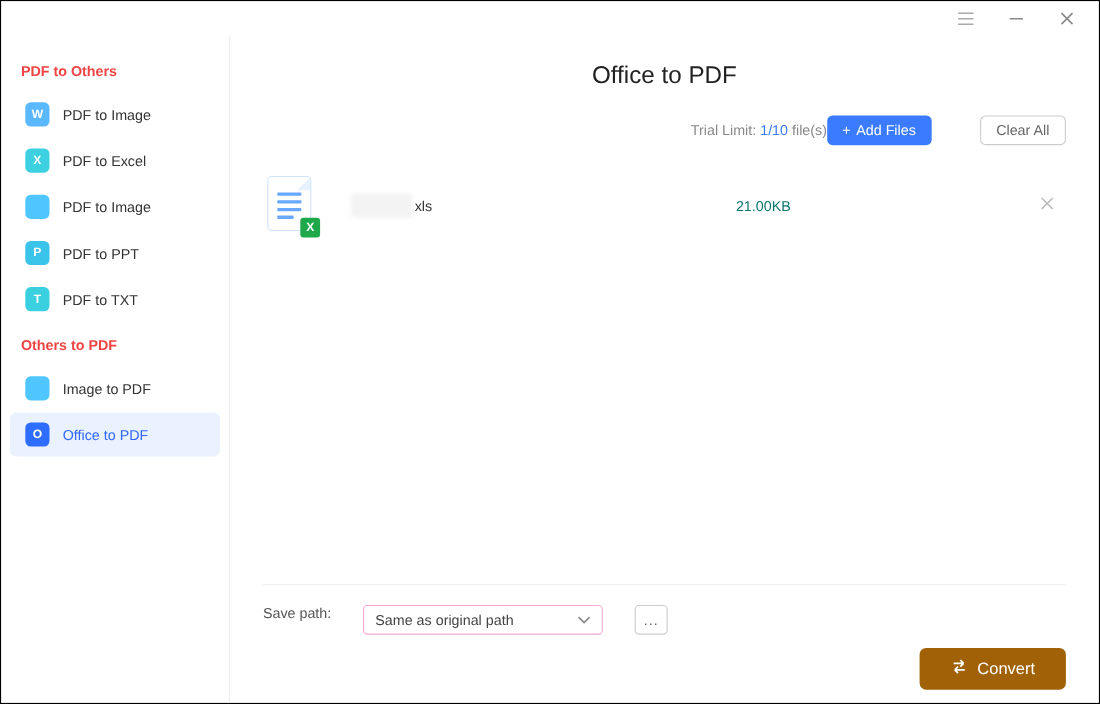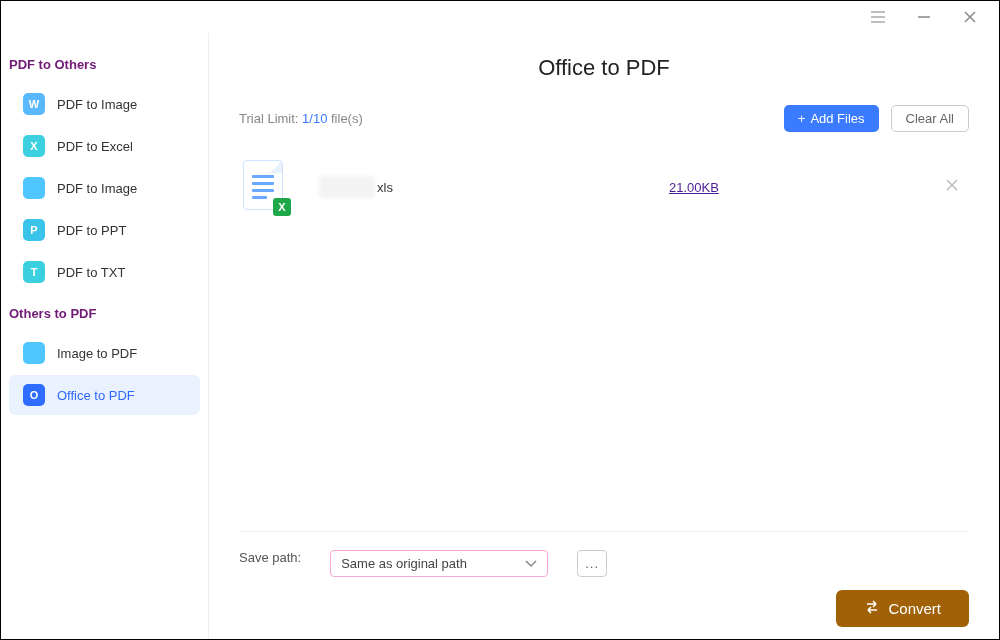--- a/index.html
+++ b/index.html
@@ -34,22 +34,22 @@
     height: calc(100% - 32px);
   }
   .sidebar {
     width: 208px;
     border-right: 1px solid #eee;
     padding: 12px 0;
   }
   .sidebar-heading {
     font-size: 13px;
     font-weight: 600;
-    color: #701a75;
-    padding: 12px 14px 10px 8px;
+    color: #ef4444;
+    padding: 12px 14px 10px 18px;
   }
   .sidebar-item {
     display: flex;
     align-items: center;
     gap: 12px;
     padding: 9px 14px;
     margin: 2px 8px;
     border-radius: 6px;
     cursor: pointer;
     font-size: 13px;
@@ -79,21 +79,21 @@
   .page-title {
     text-align: center;
     font-size: 22px;
     font-weight: 500;
     color: #222;
     margin-top: 22px;
   }
   .toolbar-row {
     display: flex;
     align-items: center;
-    justify-content: space-between;
+    justify-content: flex-end;
     margin-top: 24px;
   }
   .trial-limit {
     font-size: 13px;
     color: #888;
   }
   .trial-limit .count {
     color: #3a7bff;
   }
   .right-btns {
@@ -113,20 +113,21 @@
     gap: 5px;
   }
   .clear-all-btn {
     background: #fff;
     color: #666;
     border: 1px solid #ccc;
     border-radius: 5px;
     padding: 5px 14px;
     font-size: 13px;
     cursor: pointer;
+    margin-left: 32px;
   }
   .file-row {
     display: flex;
     align-items: center;
     margin-top: 28px;
     padding: 0 4px;
   }
   .file-icon-wrap {
     position: relative;
     width: 46px;
@@ -185,23 +186,22 @@
     filter: blur(2px);
     border-radius: 3px;
     margin-right: 2px;
   }
   .file-ext {
     font-size: 13px;
     color: #333;
   }
   .file-size {
     font-size: 13px;
-    color: #4c1d95;
+    color: #0f766e;
     margin-left: 150px;
-    text-decoration: underline;
   }
   .file-remove {
     margin-left: auto;
     color: #bbb;
     cursor: pointer;
     padding: 6px;
   }
   .bottom-row {
     position: absolute;
     bottom: 62px;

